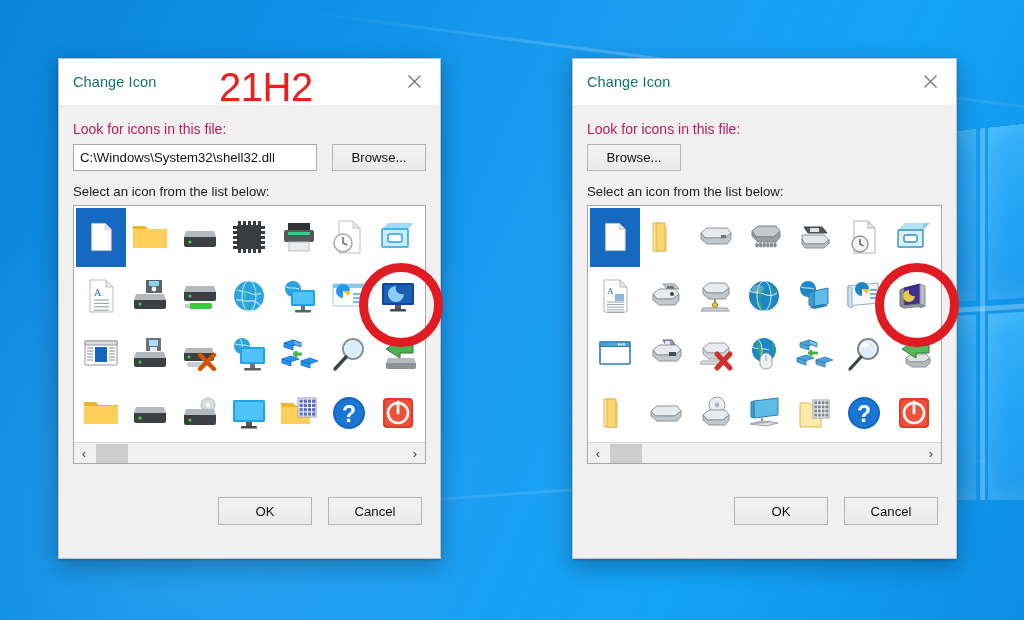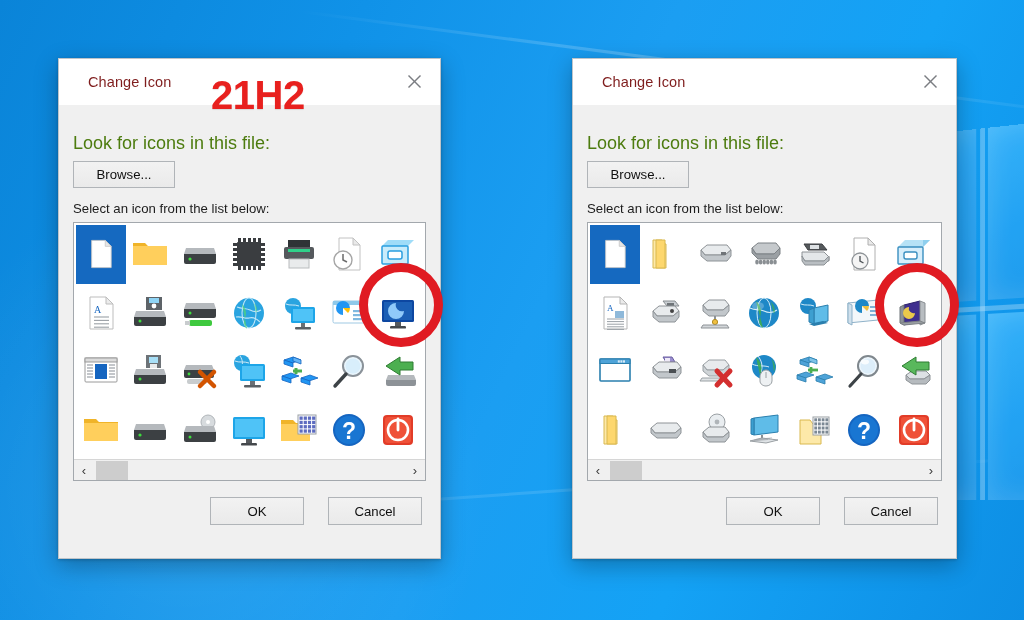--- a/index.html
+++ b/index.html
@@ -68,53 +68,52 @@
   .dialog.right { left: 572px; top: 58px; width: 385px; height: 501px; }
 
   .titlebar {
     position: relative;
     height: 46px;
     background: #ffffff;
     border-bottom: 1px solid #ffffff;
     display: flex; align-items: center;
   }
   .title-text {
-    margin-left: 29px;
+    margin-left: 14px;
     font-size: 14.5px;
-    color: #7f1d1d;
+    color: #0f766e;
     letter-spacing: .1px;
   }
   .version-tag {
     position: absolute;
-    font-weight: bold;
+    font-weight: normal;
     font-size: 40px;
     line-height: 1;
     letter-spacing: -0.5px;
     top: 8px;
-    left: 152px;
+    left: 160px;
     text-shadow: 0 1px 1px rgba(0,0,0,0.10);
-    margin-top: 8px;
   }
   .close-btn {
     position: absolute;
     right: 6px; top: 6px;
     width: 40px; height: 32px;
     display: flex; align-items: center; justify-content: center;
     color: #7a7d81;
     font-size: 19px;
     line-height: 1;
   }
   .close-btn svg { display: block; }
 
   .dlg-body { padding: 10px 14px 0 14px; }
 
   .field-label {
-    font-size: 18px;
-    color: #4d7c0f;
-    margin: 18px 0 7px 0;
+    font-size: 14px;
+    color: #be185d;
+    margin: 6px 0 7px 0;
   }
   .path-row { display: flex; align-items: stretch; gap: 15px; }
   .path-input {
     flex: 1 1 auto;
     height: 27px;
     background: #ffffff;
     border: 1px solid #a3a8ad;
     padding: 0 6px;
     display: flex; align-items: center;
     font-size: 13.2px;
@@ -122,21 +121,21 @@
     overflow: hidden; white-space: nowrap;
   }
   .btn {
     background: linear-gradient(to bottom, #f2f2f2 0%, #eaeaea 100%);
     border: 1px solid #b0b4b8;
     color: #101010;
     font-size: 13.2px;
     display: flex; align-items: center; justify-content: center;
     font-family: "Liberation Sans", sans-serif;
   }
-  .browse-btn { width: 102px; height: 27px; }
+  .browse-btn { width: 94px; height: 27px; }
 
   .sublabel { font-size: 13.2px; color: #1c1c1c; margin: 13px 0 6px 0; }
 
   
   .iconbox {
     background: #ffffff;
     border: 1px solid #a3a8ad;
     height: 259px;
     display: flex; flex-direction: column;
     position: relative;
@@ -176,21 +175,21 @@
     width: 32px; height: 19px;
     background: #cdcdcd;
   }
 
   
   .footer {
     position: absolute;
     left: 0; right: 0; bottom: 0;
     height: 76px;
     display: flex; align-items: center; justify-content: flex-end;
-    gap: 24px;
+    gap: 16px;
     padding: 0 18px 18px 0;
   }
   .footer .btn { width: 94px; height: 28px; }
 
   
   .annot-circle {
     position: absolute;
     border: 9px solid #e01b22;
     border-radius: 50%;
     box-sizing: border-box;
@@ -224,20 +223,21 @@
         <svg width="15" height="15" viewBox="0 0 15 15" aria-hidden="true">
           <line x1="1.5" y1="1.5" x2="13.5" y2="13.5" stroke="#7a7d81" stroke-width="1.4"></line>
           <line x1="13.5" y1="1.5" x2="1.5" y2="13.5" stroke="#7a7d81" stroke-width="1.4"></line>
         </svg>
       </div>
     </div>
 
     <div class="dlg-body">
       <div class="field-label">Look for icons in this file:</div>
       <div class="path-row">
+        <div class="path-input">C:\Windows\System32\shell32.dll</div>
         <div class="btn browse-btn">Browse...</div>
       </div>
       <div class="sublabel">Select an icon from the list below:</div>
 
       <div class="iconbox">
         <div class="icon-grid" id="grid-left">
             <div class="cell selected">
               <svg width="34" height="34" viewBox="0 0 40 40">
                 <path d="M9 4h16l7 7v25H9z" fill="#fff" stroke="#c8c8c8" stroke-width="1"></path>
                 <path d="M25 4l7 7h-7z" fill="#e6e6e6" stroke="#c8c8c8"></path>

